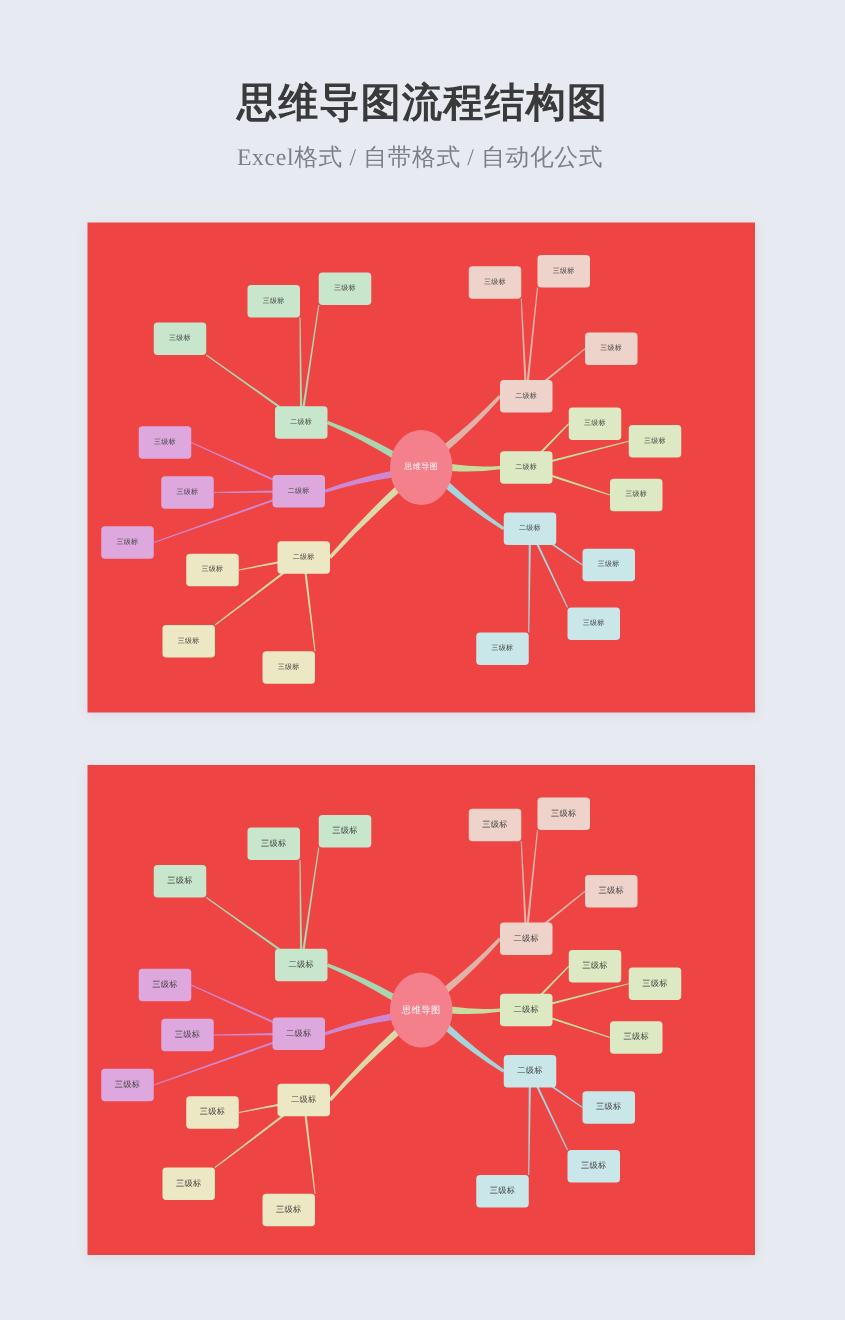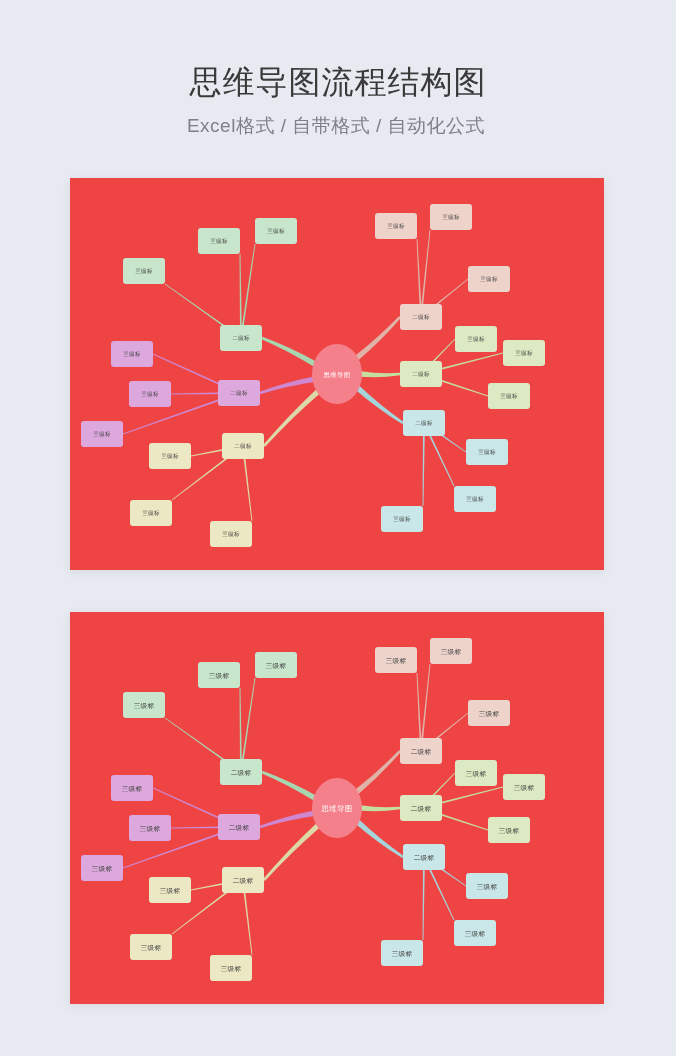--- a/index.html
+++ b/index.html
@@ -11,32 +11,33 @@
     position:relative;
   }
   .header{
     width:100%;
     padding-top:62px;
     text-align:center;
     box-sizing:border-box;
   }
   .title{
     font-size:32px;
-    font-weight:normal;
+    font-weight:bold;
     color:#3a3a3a;
     letter-spacing:1px;
     line-height:1.25;
     margin:0;
   }
   .subtitle{
     font-size:19px;
     color:#7d8088;
     margin:11px 4px 0 0;
     font-weight:normal;
     letter-spacing:.5px;
+    font-family:Liberation Serif, serif;
   }
   .panel{
     position:absolute;
     left:70px;
     width:534px;
     background:#ef4444;
     box-shadow:0 2px 9px rgba(80,90,120,.10);
     overflow:hidden;
   }
   #panel-1{top:178px;height:392px;}

